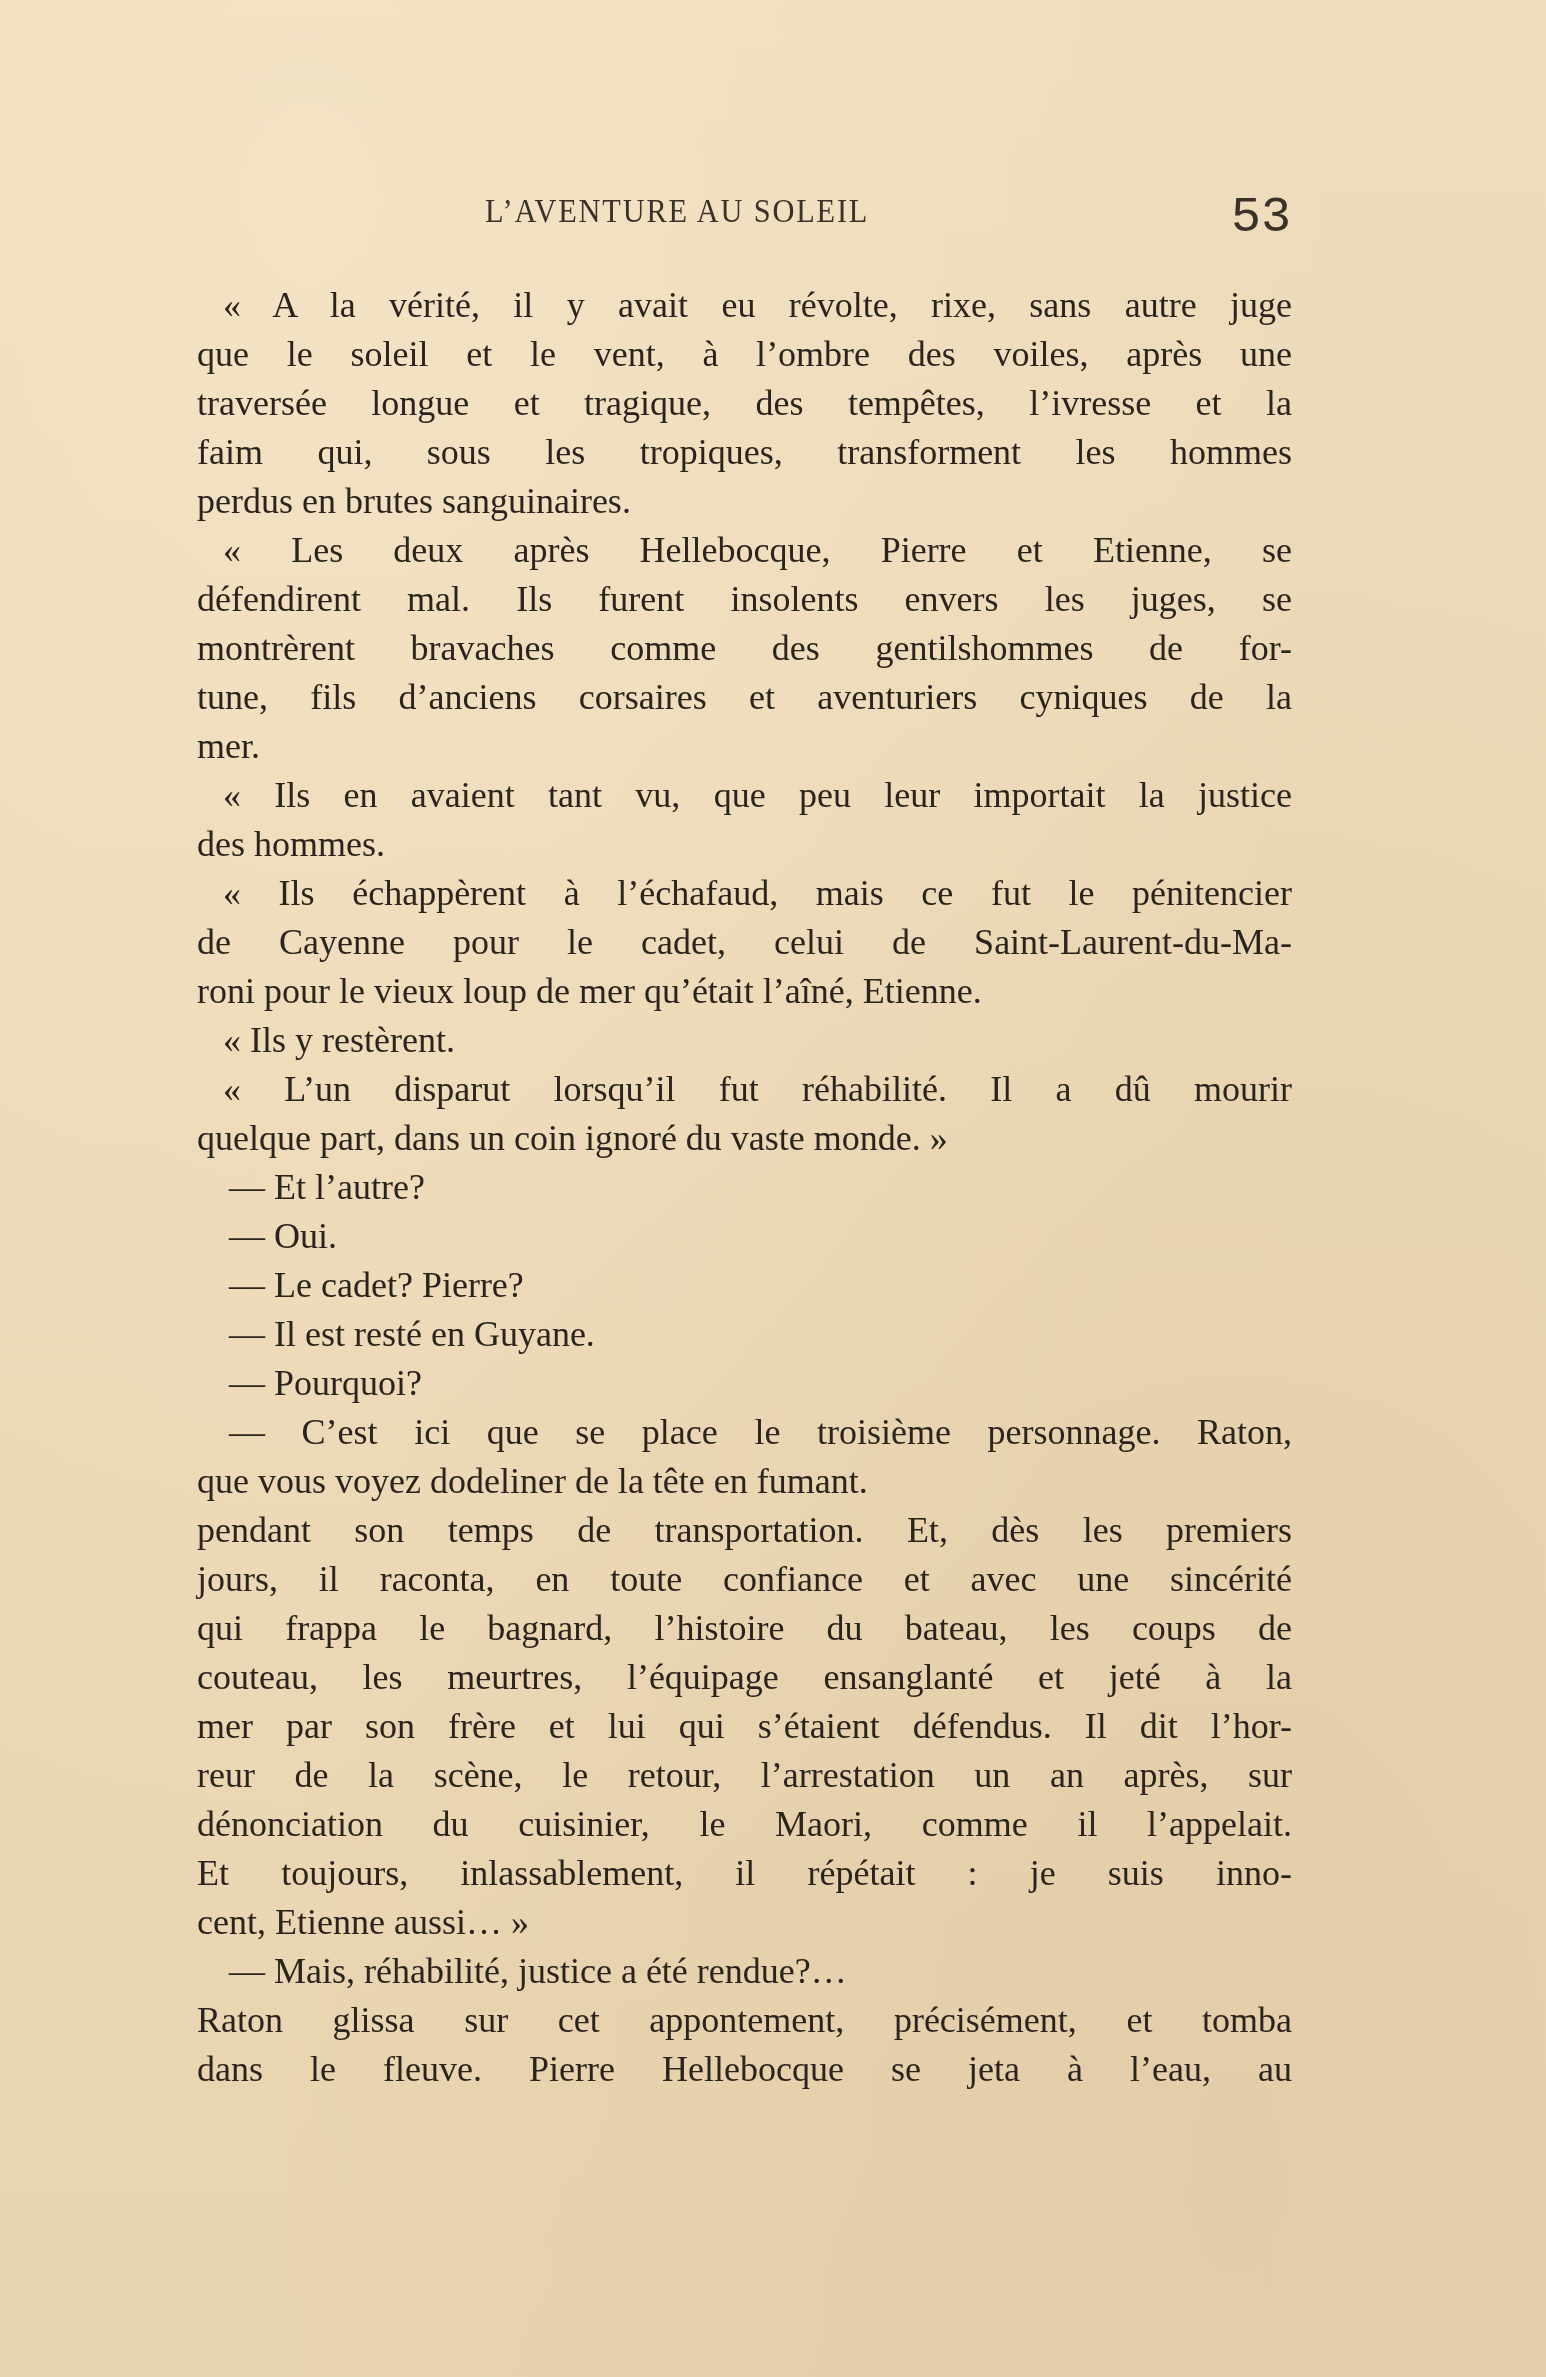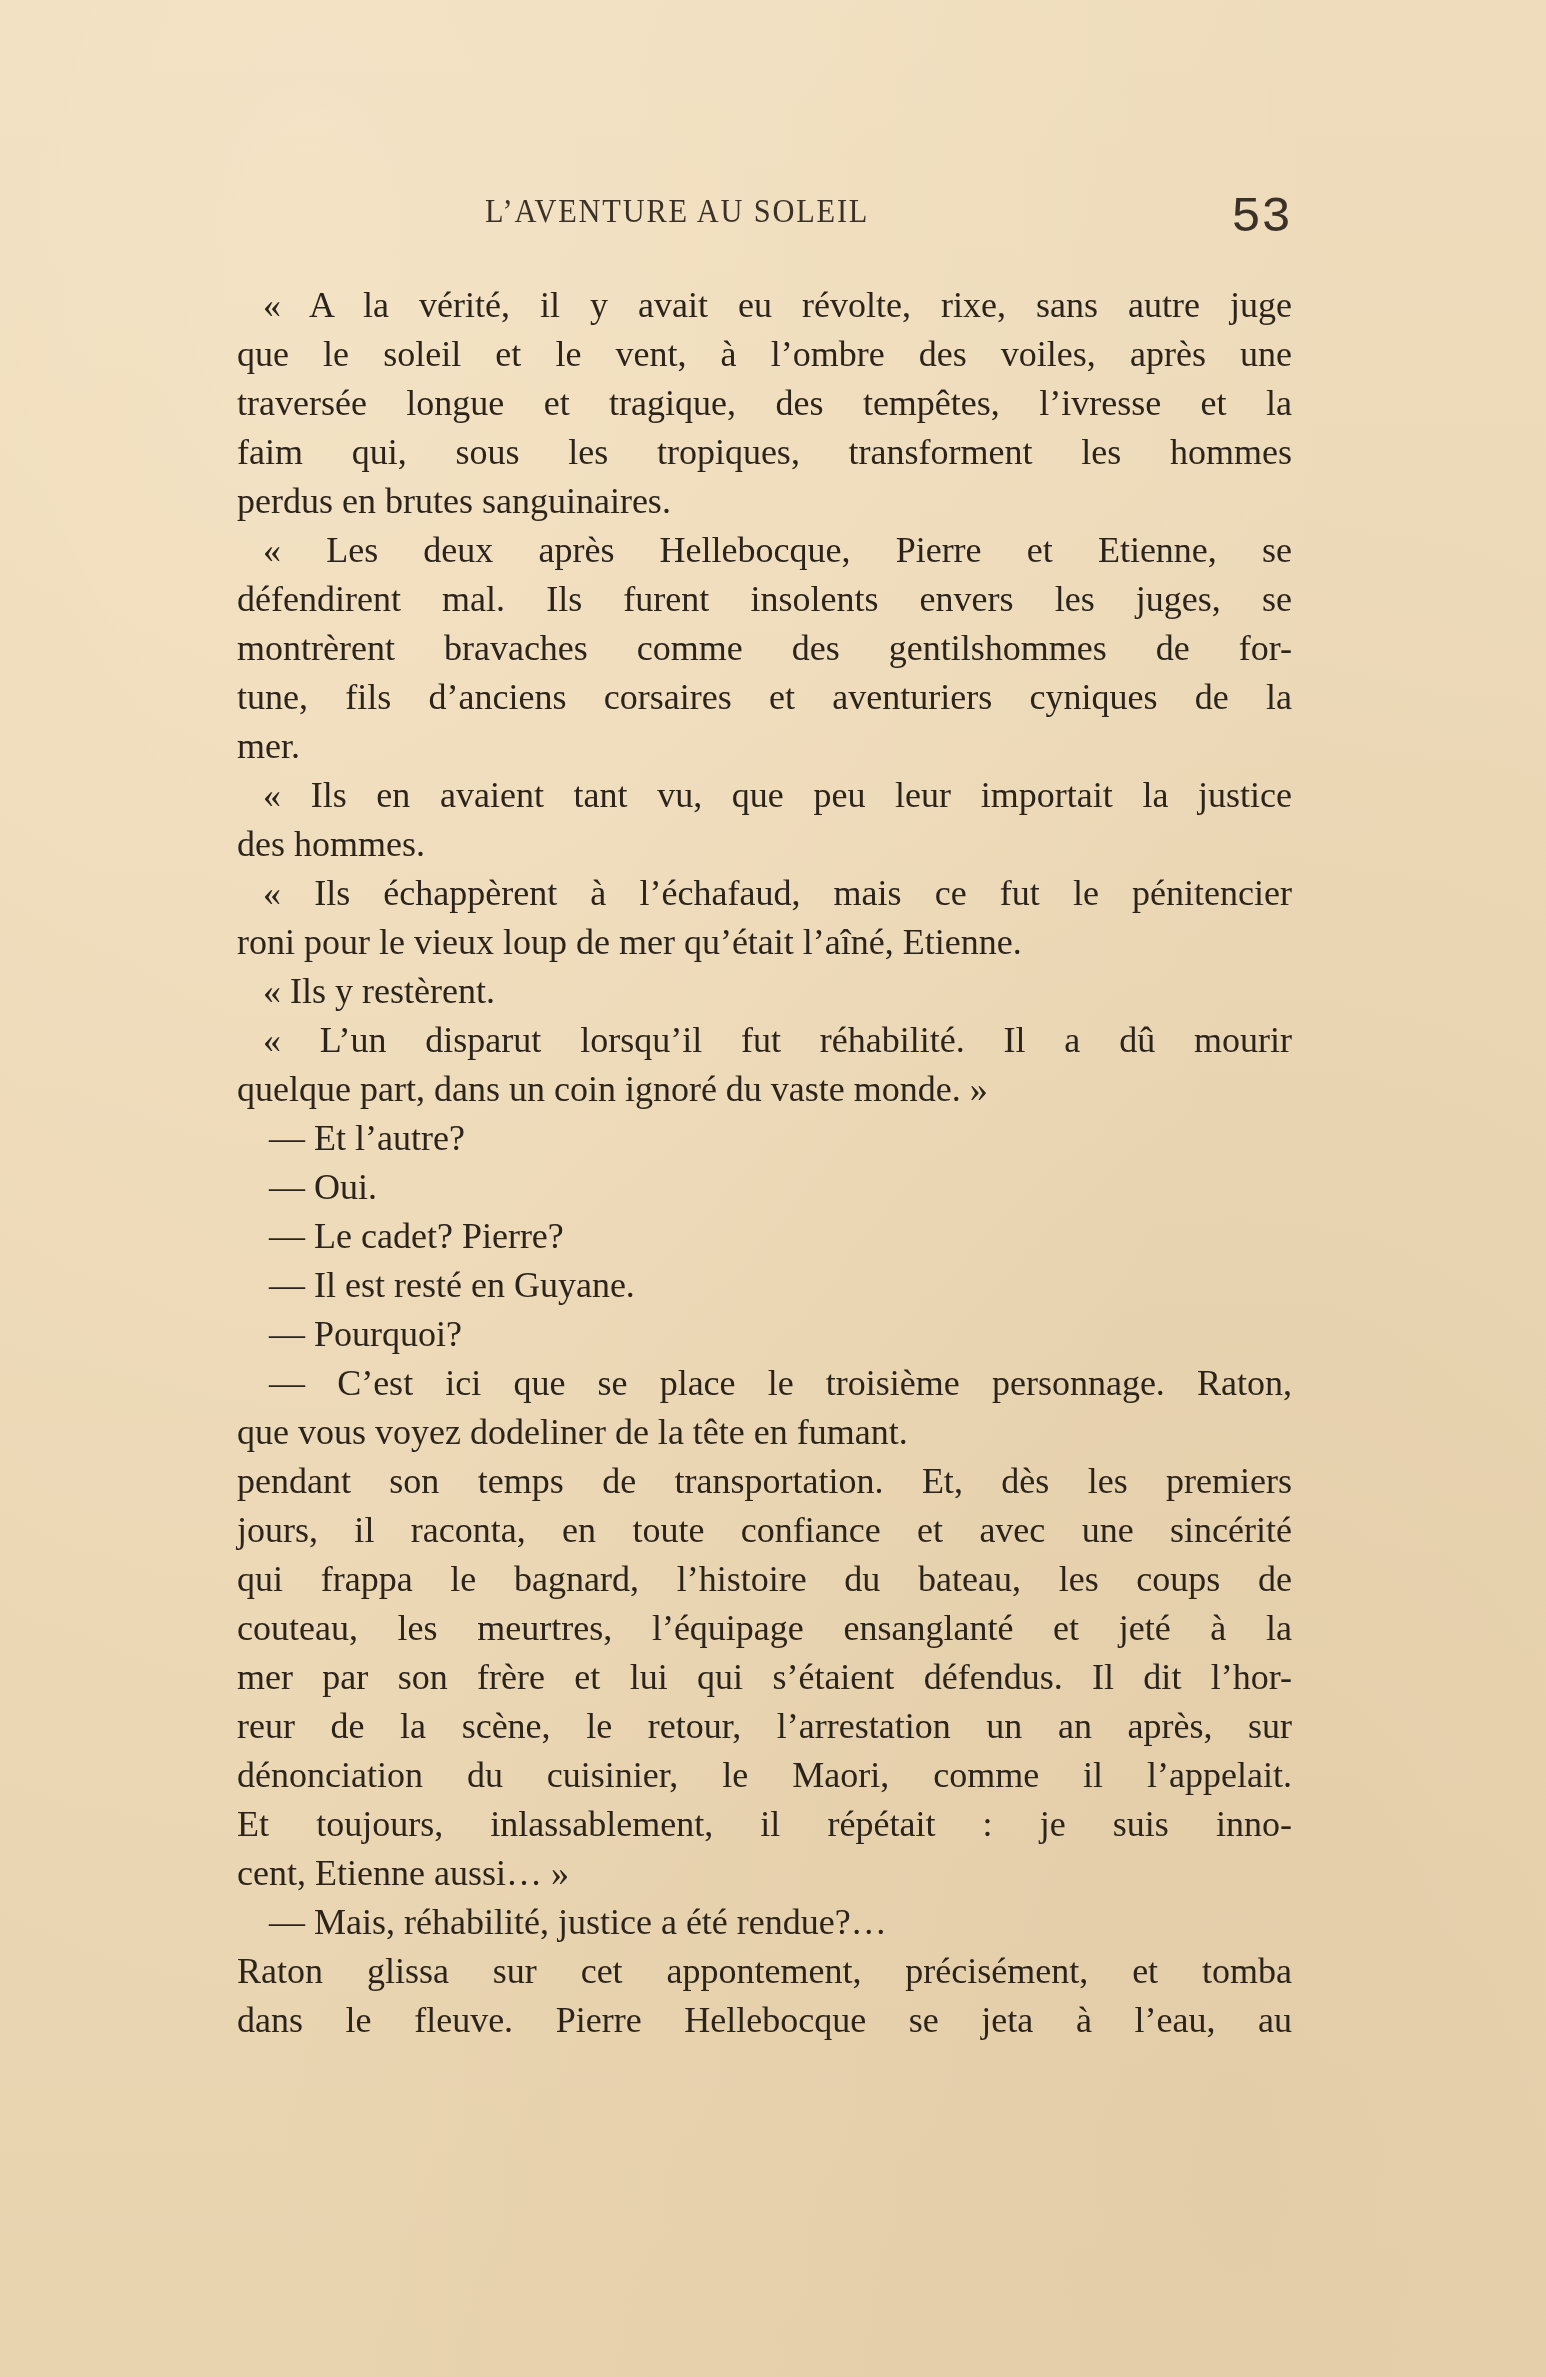--- a/index.html
+++ b/index.html
@@ -61,21 +61,20 @@
     .line {
       height: 49px;
       line-height: 49px;
       font-family: "Liberation Serif", "DejaVu Serif", serif;
       font-size: 36px;
       color: #2b241d;
       white-space: nowrap;
       text-align: justify;
       text-align-last: justify;
       overflow: visible;
-      margin-left: 40px;
     }
     .line.last {
       text-align-last: left;
     }
     .line.indent {
       padding-left: 26px;
     }
     .line.indent-dash {
       padding-left: 32px;
     }
@@ -95,20 +94,21 @@
       <div class="line">faim qui, sous les tropiques, transforment les hommes</div>
       <div class="line last">perdus en brutes sanguinaires.</div>
       <div class="line indent">« Les deux après Hellebocque, Pierre et Etienne, se</div>
       <div class="line">défendirent mal. Ils furent insolents envers les juges, se</div>
       <div class="line">montrèrent bravaches comme des gentilshommes de for-</div>
       <div class="line">tune, fils d’anciens corsaires et aventuriers cyniques de la</div>
       <div class="line last">mer.</div>
       <div class="line indent">« Ils en avaient tant vu, que peu leur importait la justice</div>
       <div class="line last">des hommes.</div>
       <div class="line indent">« Ils échappèrent à l’échafaud, mais ce fut le pénitencier</div>
+      <div class="line">de Cayenne pour le cadet, celui de Saint-Laurent-du-Ma-</div>
       <div class="line last">roni pour le vieux loup de mer qu’était l’aîné, Etienne.</div>
       <div class="line indent last">« Ils y restèrent.</div>
       <div class="line indent">« L’un disparut lorsqu’il fut réhabilité. Il a dû mourir</div>
       <div class="line last">quelque part, dans un coin ignoré du vaste monde. »</div>
       <div class="line indent-dash last">— Et l’autre?</div>
       <div class="line indent-dash last">— Oui.</div>
       <div class="line indent-dash last">— Le cadet? Pierre?</div>
       <div class="line indent-dash last">— Il est resté en Guyane.</div>
       <div class="line indent-dash last">— Pourquoi?</div>
       <div class="line indent-dash">— C’est ici que se place le troisième personnage. Raton,</div>

